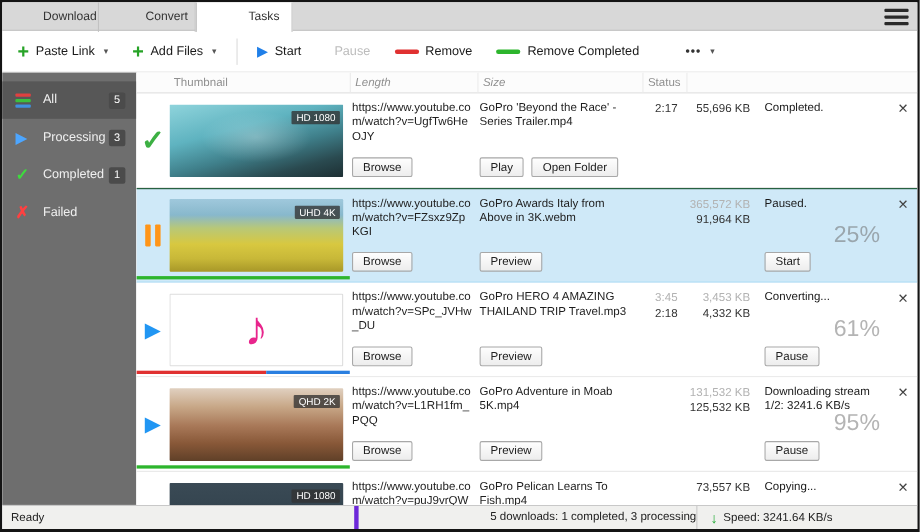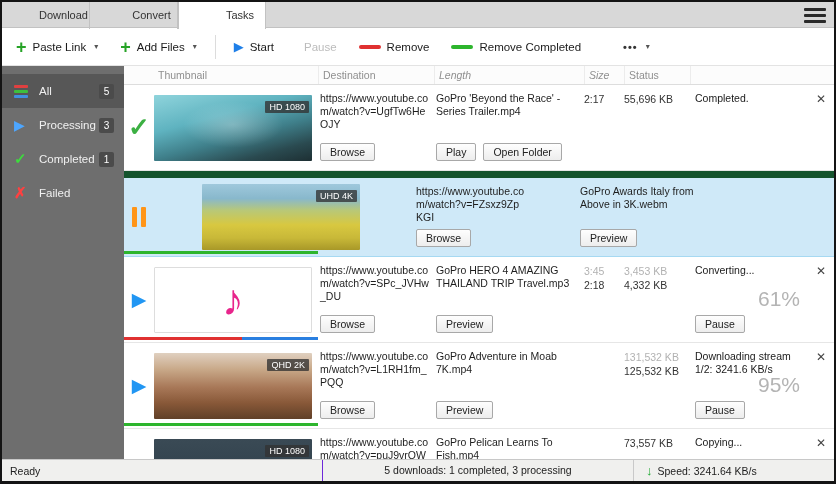--- a/index.html
+++ b/index.html
@@ -46,21 +46,21 @@
   
   .main { flex:1; display:flex; flex-direction:column; background:#fff; overflow:hidden; }
   .grid-cols { display:grid; grid-template-columns:30px 164px 116px 150px 40px 66px 118px 26px; }
   .thead { height:19px; background:#fcfcfc; border-bottom:1px solid #ddd; font-size:10.5px; color:#8f8f8f; }
   .hc { padding:3px 6px 0 4px; border-left:1px solid #ececec; overflow:hidden; white-space:nowrap; }
   .hc.first { border-left:none; }
   .hc.r { text-align:left;font-style:italic; }
   .rows-viewport { height:374px; overflow:hidden; }
 
   .row { height:86px; border-bottom:1px solid #e6e6e6; position:relative; background:#fff; }
-  .row.selected { background:#cfe9f8; border-top:7px solid #14532d; border-bottom:1px solid #a6d9f2;gap:48px; }
+  .row.selected { background:#cfe9f8; border-top:1px solid #14532d; border-bottom:1px solid #a6d9f2; }
   .cell { overflow:hidden; }
 
   .state { display:flex; align-items:center; justify-content:center; }
   .check-g { color:#3cb043; font-size:26px; font-weight:bold; }
   .play-b { color:#2196f3; font-size:19px; }
   .pause-icon { display:flex; gap:4px; }
   .pause-icon i { display:block; width:5px; height:20px; background:#ff9518; border-radius:1px; }
 
   .thumbc { display:flex; align-items:center; }
   .thumb { width:158px; height:66px; position:relative; border-radius:1px; }
@@ -75,40 +75,40 @@
 
   .source, .dest { display:flex; flex-direction:column; justify-content:space-between; align-items:flex-start;
                    padding:7px 5px 9px 2px; font-size:10.5px; color:#1e1e1e; }
   .url { word-break:break-all; line-height:13px; }
   .dest-text { line-height:13px; }
   .btnrow { display:flex; gap:7px; }
   .btn { font-family:"Liberation Sans", sans-serif; font-size:10.5px; color:#222;
          background:linear-gradient(#fefefe,#ededed); border:1px solid #a8a8a8; border-radius:2px;
          padding:2px 9px; cursor:pointer; white-space:nowrap; }
 
-  .length, .size { padding:7px 8px 0 0; font-size:10.5px; color:#333; line-height:14px; }
+  .length, .size { padding:7px 8px 0 0; text-align:right; font-size:10.5px; color:#333; line-height:14px; }
   .dim { color:#b2b2b2; }
 
   .status { position:relative; font-size:10.5px; }
   .status-text { padding:7px 2px 0 5px; line-height:13px; color:#1a1a1a; }
   .percent { position:absolute; top:30px; right:8px; font-size:21px; color:#b4b4b4;text-align:right; }
   .row.selected .percent { color:#9aa6ad; }
   .action { position:absolute; bottom:9px; left:5px; }
 
   .closec { text-align:center; }
   .close { display:inline-block; margin-top:7px; color:#444; font-size:12px; cursor:pointer; }
 
   .pstrip { position:absolute; left:0; bottom:2px; height:3px; display:flex; }
   .seg { display:block; height:3px; }
   .seg.green { background:#2db52d; } .seg.red { background:#e03131; } .seg.blue { background:#2a7fe0; }
 
   
   .statusbar { height:22px; background:#f0f0ee; border-top:1px solid #c8c8c8; display:flex; align-items:center; font-size:10.5px; color:#222; }
   .sb-left { flex:1; padding-left:8px; }
-  .sb-center { width:312px; text-align:center; border-left:1px solid #6d28d9; border-right:1px solid #c9c9c9; height:100%; line-height:21px; }
+  .sb-center { width:312px; text-align:right; border-left:4px solid #6d28d9; border-right:1px solid #c9c9c9; height:100%; line-height:21px; }
   .sb-right { width:200px; display:flex; align-items:center; gap:5px; padding-left:12px; }
   .dl-arrow { color:#1faa32; font-weight:bold; font-size:13px; }
 </style>
 </head>
 <body>
 
 <div class="window">
 
   <div class="tabbar">
     <div class="tab">Download</div>
@@ -179,21 +179,20 @@
       <div class="sb-item">
         <span class="sb-icon sb-x">✗</span>
         <span>Failed</span>
       </div>
     </div>
 
     <div class="main">
       <div class="thead grid-cols">
         <div class="hc first"></div>
         <div class="hc first">Thumbnail</div>
-        <div class="hc">Destination</div>
         <div class="hc r">Length</div>
         <div class="hc r">Size</div>
         <div class="hc">Status</div>
         <div class="hc"></div>
       </div>
 
       <div class="rows-viewport">
 
         <div class="row grid-cols">
           <div class="cell state">
@@ -311,21 +310,21 @@
           <div class="cell thumbc">
             <div class="thumb thumb-hike">
               <span class="badge">QHD 2K</span>
             </div>
           </div>
           <div class="cell source">
             <div class="url">https://www.youtube.com/watch?v=L1RH1fm_PQQ</div>
             <button class="btn">Browse</button>
           </div>
           <div class="cell dest">
-            <div class="dest-text">GoPro  Adventure in Moab 7K.mp4</div>
+            <div class="dest-text">GoPro  Adventure in Moab 5K.mp4</div>
             <div class="btnrow">
               <button class="btn">Preview</button>
             </div>
           </div>
           <div class="cell length"></div>
           <div class="cell size">
             <div class="dim">131,532 KB</div>
             <div>125,532 KB</div>
           </div>
           <div class="cell status">

